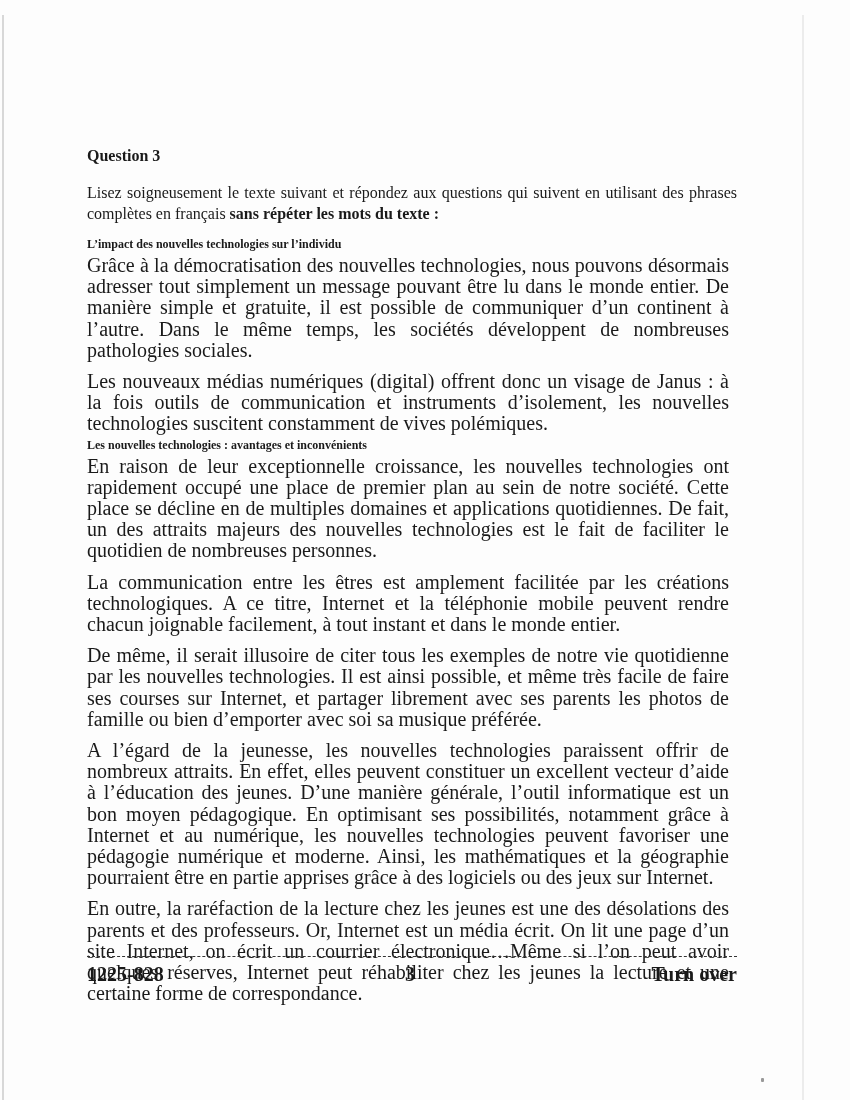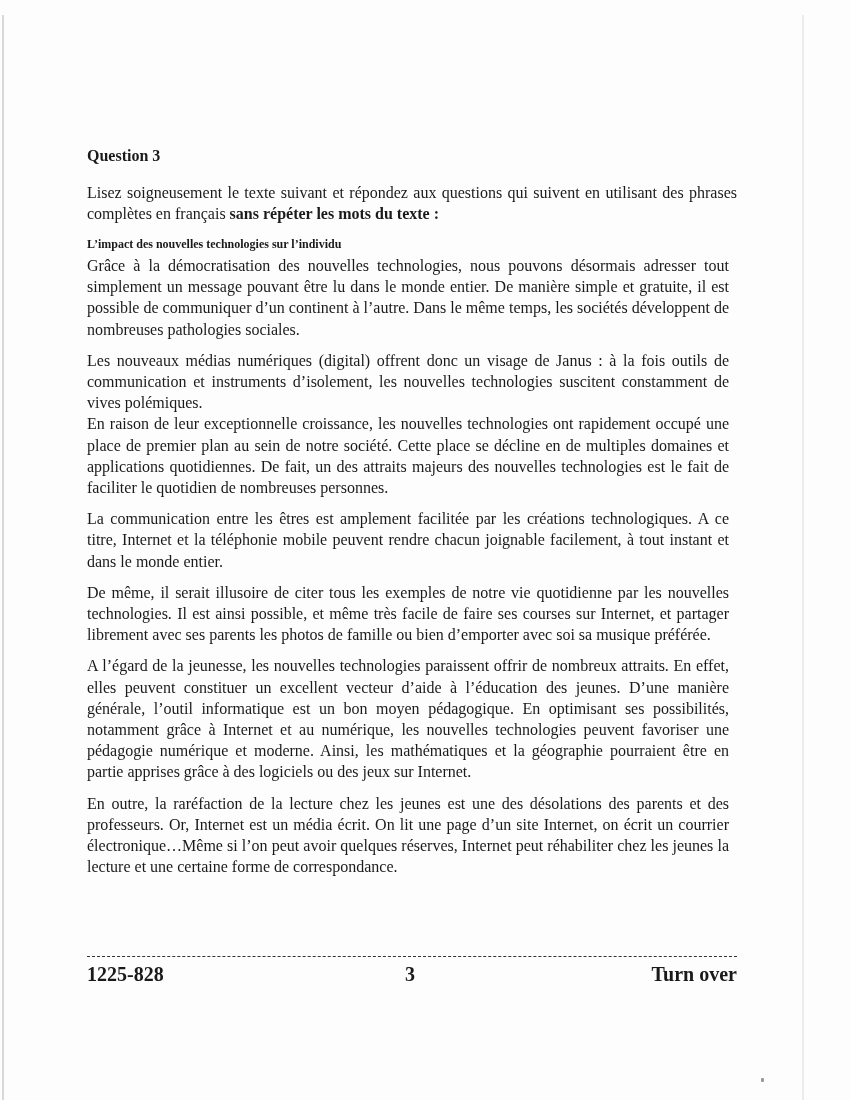--- a/index.html
+++ b/index.html
@@ -46,21 +46,21 @@
       text-align: justify;
     }
     .intro b { font-weight: bold; }
     .heading {
       font-weight: bold;
       font-size: 12px;
       line-height: 21px;
       margin: 0;
     }
     .para {
-      font-size: 16px;
+      font-size: 20px;
       line-height: 21.2px;
       margin: 0 8px 3px 0;
       text-align: justify;
       text-align-last: left;
     }
     .para.gap { margin-bottom: 10px; }
     .para.tight { margin-bottom: 0; }
     .rule {
       position: absolute;
       left: 87px;
@@ -100,20 +100,21 @@
 
   <p class="intro"><span>Lisez soigneusement le texte suivant et répondez aux questions qui suivent en utilisant des phrases complètes en français </span><b>sans répéter les mots du texte :</b></p>
 
   <section>
     <p class="heading">L’impact des nouvelles technologies sur l’individu</p>
     <p class="para gap">Grâce à la démocratisation des nouvelles technologies, nous pouvons désormais adresser tout simplement un message pouvant être lu dans le monde entier.  De manière simple et gratuite, il est possible de communiquer d’un continent à l’autre. Dans le même temps, les sociétés développent de nombreuses pathologies sociales.</p>
     <p class="para tight">Les nouveaux médias numériques (digital) offrent donc un visage de Janus : à la fois outils de communication et instruments d’isolement, les nouvelles technologies suscitent constamment de vives polémiques.</p>
   </section>
 
   <section>
+    <p class="heading">Les nouvelles technologies : avantages et inconvénients</p>
     <p class="para gap">En raison de leur exceptionnelle croissance, les nouvelles technologies ont rapidement occupé une place de premier plan au sein de notre société. Cette place se décline en de multiples domaines et applications quotidiennes. De fait, un des attraits majeurs des nouvelles technologies est le fait de faciliter le quotidien de nombreuses personnes.</p>
     <p class="para gap">La communication entre les êtres est amplement facilitée par les créations technologiques. A ce titre, Internet et la téléphonie mobile peuvent rendre chacun joignable facilement, à tout instant et dans le monde entier.</p>
     <p class="para gap">De même, il serait illusoire de citer tous les exemples de notre vie quotidienne par les nouvelles technologies. Il est ainsi possible, et même très facile de faire ses courses sur Internet, et partager librement avec ses parents les photos de famille ou bien d’emporter avec soi sa musique préférée.</p>
     <p class="para gap">A l’égard de la jeunesse, les nouvelles technologies paraissent offrir de nombreux attraits. En effet, elles peuvent constituer un excellent vecteur d’aide à l’éducation des jeunes. D’une manière générale, l’outil informatique est un bon moyen pédagogique. En optimisant ses possibilités, notamment grâce à Internet et au numérique, les nouvelles technologies peuvent favoriser une pédagogie numérique et moderne. Ainsi, les mathématiques et la géographie pourraient être en partie apprises grâce à des logiciels ou des jeux sur Internet.</p>
     <p class="para gap">En outre, la raréfaction de la lecture chez les jeunes est une des désolations des parents et des professeurs. Or, Internet est un média écrit. On lit une page d’un site Internet, on écrit un courrier électronique…Même si l’on peut avoir quelques réserves, Internet peut réhabiliter chez les jeunes la lecture et une certaine forme de correspondance.</p>
   </section>
 </div>
 
 <div class="rule"></div>
 

